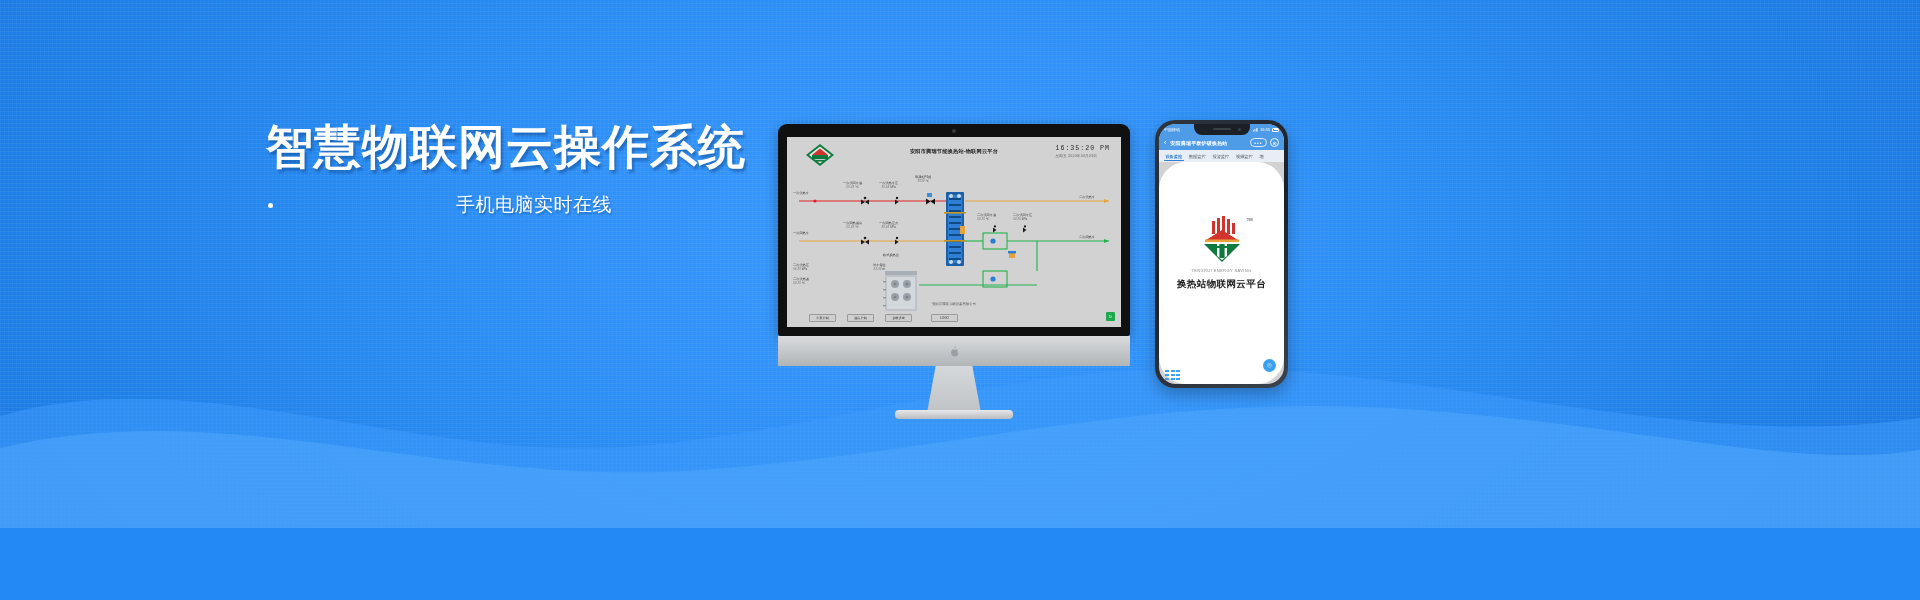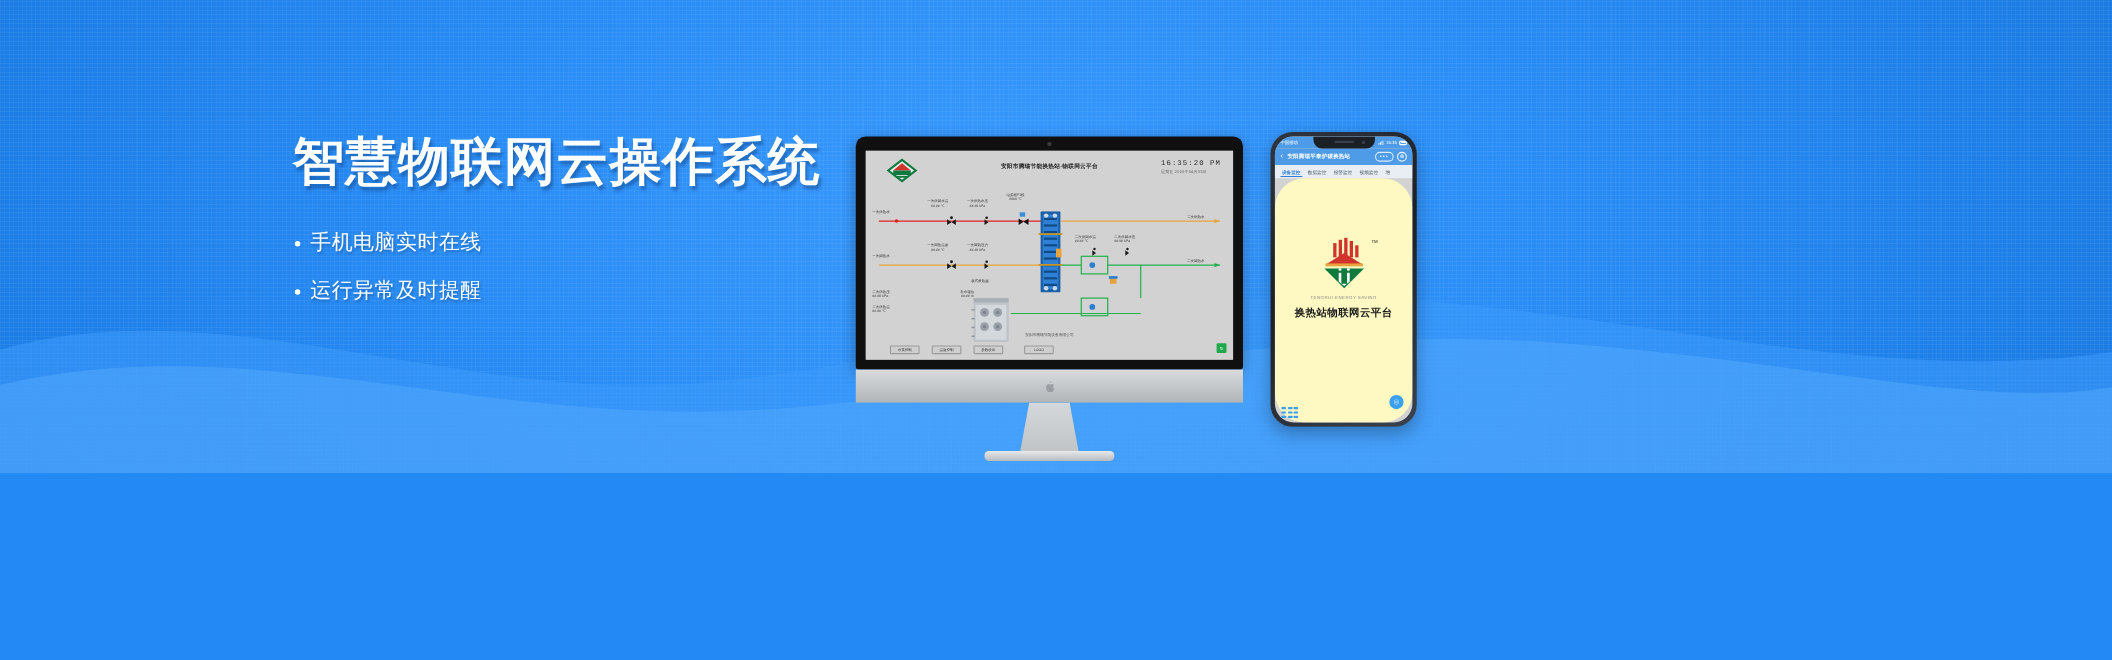--- a/index.html
+++ b/index.html
@@ -7,21 +7,21 @@
   html, body { width: 1920px; height: 600px; overflow: hidden; }
   body {
     font-family: "Liberation Sans", "DejaVu Sans", sans-serif;
     background: #2289f5;
     position: relative;
   }
 
   
   #banner {
     position: absolute; inset: 0;
-    width: 1920px; height: 430px;
+    width: 1920px; height: 528px;
     background: #2289f5;
     overflow: hidden;
   }
   .bg-grid {
     position: absolute; inset: 0;
     background-image:
       repeating-linear-gradient(0deg, rgba(255,255,255,.055) 0 1px, transparent 1px 4px),
       repeating-linear-gradient(90deg, rgba(255,255,255,.045) 0 1px, transparent 1px 4px);
     pointer-events: none;
   }
@@ -47,22 +47,23 @@
     color: #ffffff;
     letter-spacing: 1px;
     line-height: 1.16;
     white-space: nowrap;
     text-shadow: 2px 3px 3px rgba(0,40,95,.38);
   }
   #headline .hl-strong { font-weight: 800; }
   #headline .hl-reg { font-weight: 600; }
 
   #bullets {
-    margin-top: 36px;
+    margin-top: 20px;
     padding-left: 16px;
+    text-align: center;
   }
   .bullet {
     position: relative;
     color: #ffffff;
     font-size: 19px;
     line-height: 1;
     height: 22px;
     margin-bottom: 22px;
     letter-spacing: .5px;
     text-shadow: 1px 2px 2px rgba(0,40,95,.35);
@@ -289,21 +290,21 @@
     display: flex; align-items: center;
   }
   .ph-tab.active { color: #2f7fd4; font-weight: bold; }
   .ph-tab.active::after {
     content: ''; position: absolute; left: 2px; right: 2px; bottom: 1px;
     height: 1.2px; background: #2f7fd4; border-radius: 1px;
   }
 
   .ph-content {
     position: absolute; left: 0; right: 0; top: 38px; bottom: 0;
-    background: #fef9c3;
+    background: #ffffff;
     border-radius: 27px;
   }
   .ph-logo-wrap {
     position: absolute; left: 0; right: 0; top: 54px;
     display: flex; flex-direction: column; align-items: center;
   }
   .ph-logo { width: 52px; height: 50px; position: relative; }
   .ph-tm {
     position: absolute; right: -5px; top: 1px;
     font-size: 4px; color: #222;
@@ -343,24 +344,20 @@
     <path d="M0,150 C230,96 440,190 700,172 C960,154 1150,92 1420,112 C1640,128 1800,172 1920,152 L1920,230 L0,230 Z" fill="#4fa6fc" opacity="0.6"></path>
   </svg>
 
   <div id="copy">
     <div id="headline"><span class="hl-strong">智慧物联网云</span><span class="hl-reg">操作系统</span></div>
 
     <div id="bullets">
       <div class="bullet">
         <span class="dot"></span>
         <span>手机电脑实时在线</span>
-      </div>
-      <div class="bullet">
-        <span class="dot"></span>
-        <span>运行异常及时提醒</span>
       </div>
     </div>
   </div>
 
   <div id="monitor">
     <div class="mon-bezel">
       <div class="mon-cam"></div>
 
       <div class="mon-screen">
         <div class="scada">

